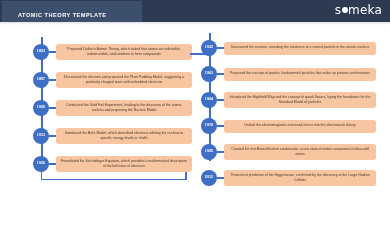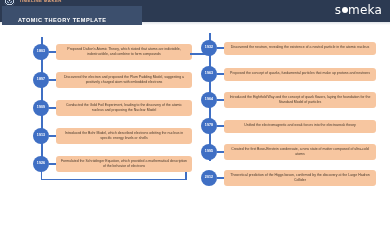--- a/index.html
+++ b/index.html
@@ -8,21 +8,21 @@
     background: #ffffff;
     font-family: "Liberation Sans", sans-serif;
     overflow: hidden;
   }
 
   
   .header {
     position: relative;
     width: 390px; height: 22px;
     background: #2c3a52;
-    display: flex; align-items: center;
+    display: flex; align-items: flex-end;
   }
   .brand-block { display: flex; flex-direction: column; padding-left: 2px; }
   .brand-top { display: flex; align-items: center; height: 10px; }
   .logo-mark {
     width: 11px; height: 11px; border-radius: 50%;
     margin-left: 2px; margin-top: 1px;
     background: radial-gradient(circle at 50% 50%, #e8eef6 0 12%, #2c3a52 13% 26%, #9fb4cf 27% 36%, #2c3a52 37% 48%, #c6d4e6 49% 58%, #2c3a52 59% 72%, #8ea6c6 73% 84%, #3b4a63 85% 100%);
     flex: 0 0 auto;
   }
   .brand-sub {

